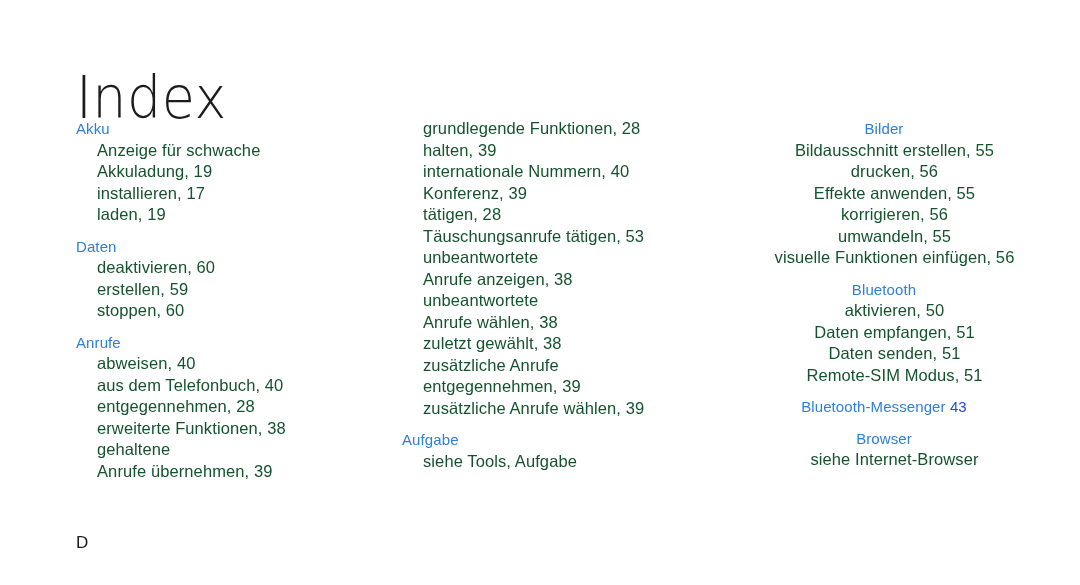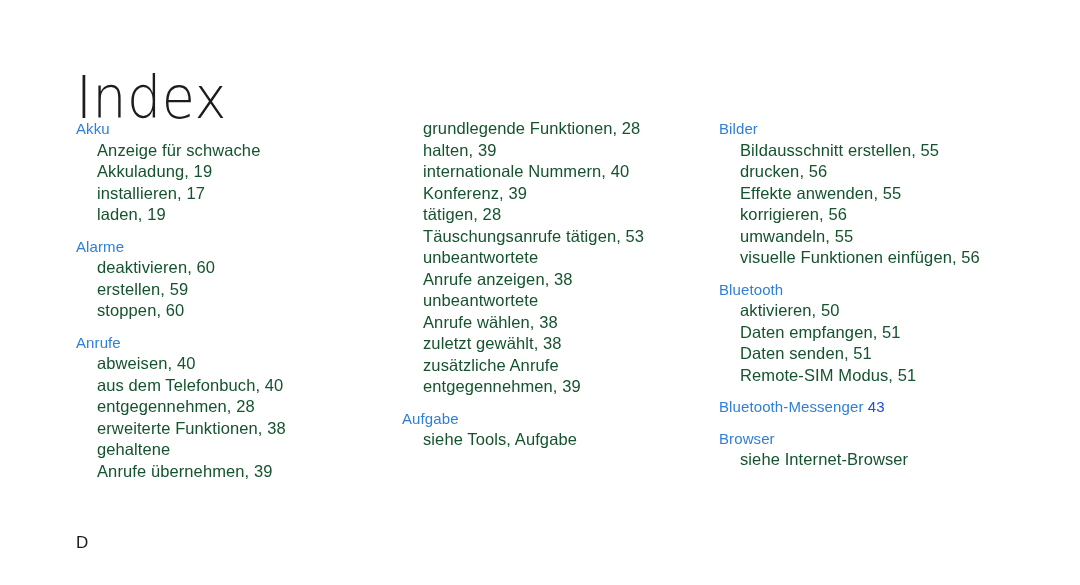--- a/index.html
+++ b/index.html
@@ -46,21 +46,21 @@
     top: 118px;
     width: 1080px;
     height: 400px;
   }
   .col {
     position: absolute;
     top: 0;
   }
   .col-1 { left: 76px;  width: 320px; }
   .col-2 { left: 402px; width: 300px; }
-  .col-3 { left: 719px; width: 330px; }
+  .col-3 { left: 719px; width: 330px; text-align: center; }
 
   .group {
     margin: 0 0 10px 0;
   }
   .group:last-child { margin-bottom: 12px; }
 
   .group-head {
     font-size: 15px;
     line-height: 21.5px;
     color: #2f7fd6;
@@ -107,21 +107,21 @@
         <div class="group">
           <div class="group-head">Akku</div>
           <ul class="entries">
             <li class="entry">Anzeige für schwache</li>
             <li class="entry">Akkuladung, 19</li>
             <li class="entry">installieren, 17</li>
             <li class="entry">laden, 19</li>
           </ul>
         </div>
         <div class="group">
-          <div class="group-head">Alarme</div>
+          <div class="group-head">Daten</div>
           <ul class="entries">
             <li class="entry">deaktivieren, 60</li>
             <li class="entry">erstellen, 59</li>
             <li class="entry">stoppen, 60</li>
           </ul>
         </div>
         <div class="group">
           <div class="group-head">Anrufe</div>
           <ul class="entries">
             <li class="entry">abweisen, 40</li>
@@ -142,20 +142,21 @@
             <li class="entry">Konferenz, 39</li>
             <li class="entry">tätigen, 28</li>
             <li class="entry">Täuschungsanrufe tätigen, 53</li>
             <li class="entry">unbeantwortete</li>
             <li class="entry">Anrufe anzeigen, 38</li>
             <li class="entry">unbeantwortete</li>
             <li class="entry">Anrufe wählen, 38</li>
             <li class="entry">zuletzt gewählt, 38</li>
             <li class="entry">zusätzliche Anrufe</li>
             <li class="entry">entgegennehmen, 39</li>
+            <li class="entry">zusätzliche Anrufe wählen, 39</li>
           </ul>
         </div>
         <div class="group">
           <div class="group-head">Aufgabe</div>
           <ul class="entries">
             <li class="entry">siehe Tools, Aufgabe</li>
           </ul>
         </div>
       </div>
     <div class="col col-3">

